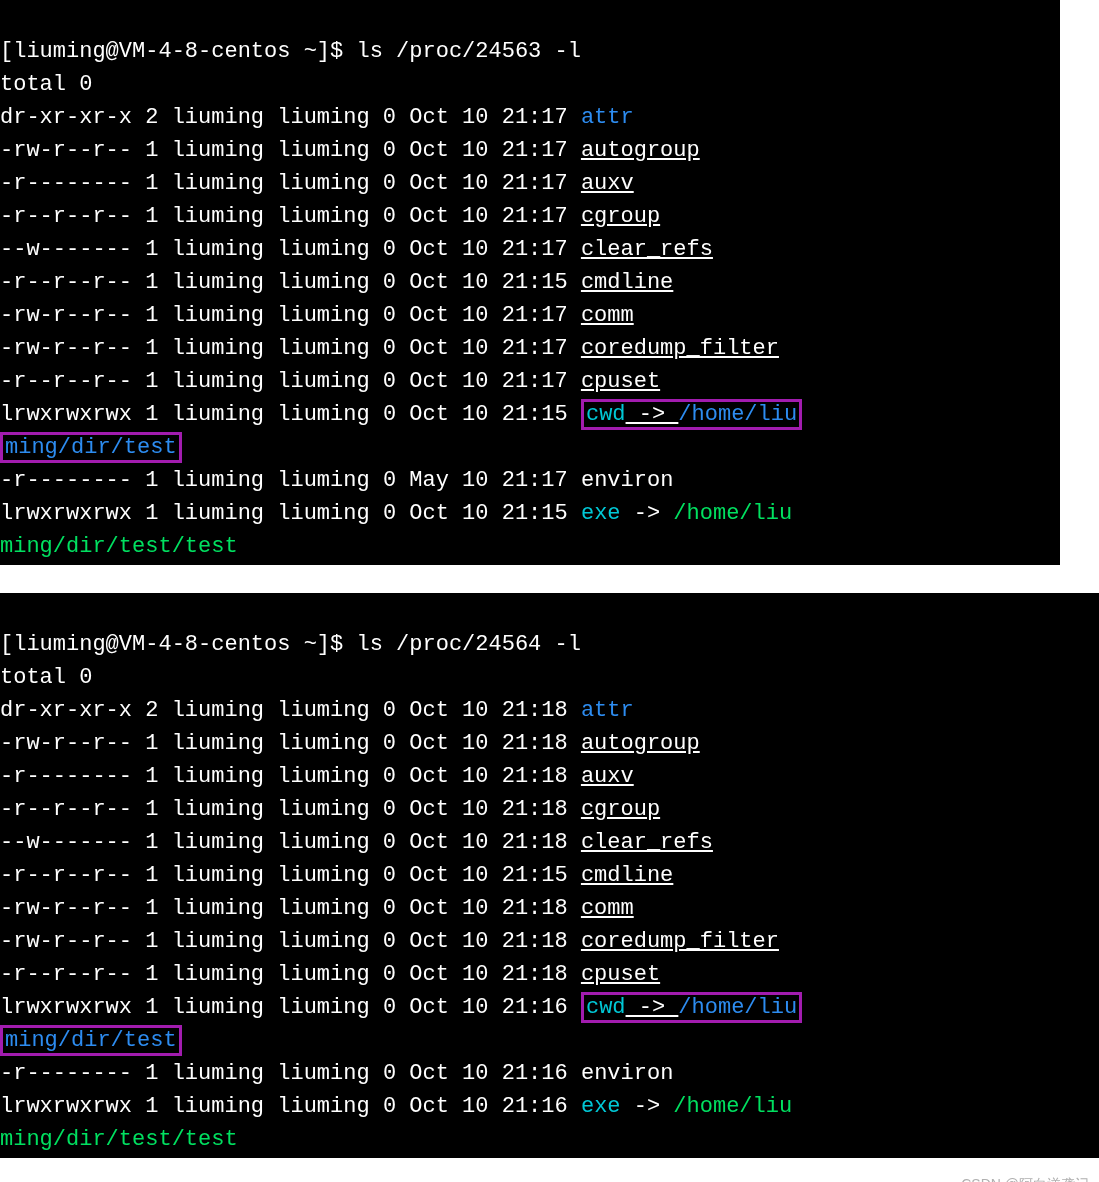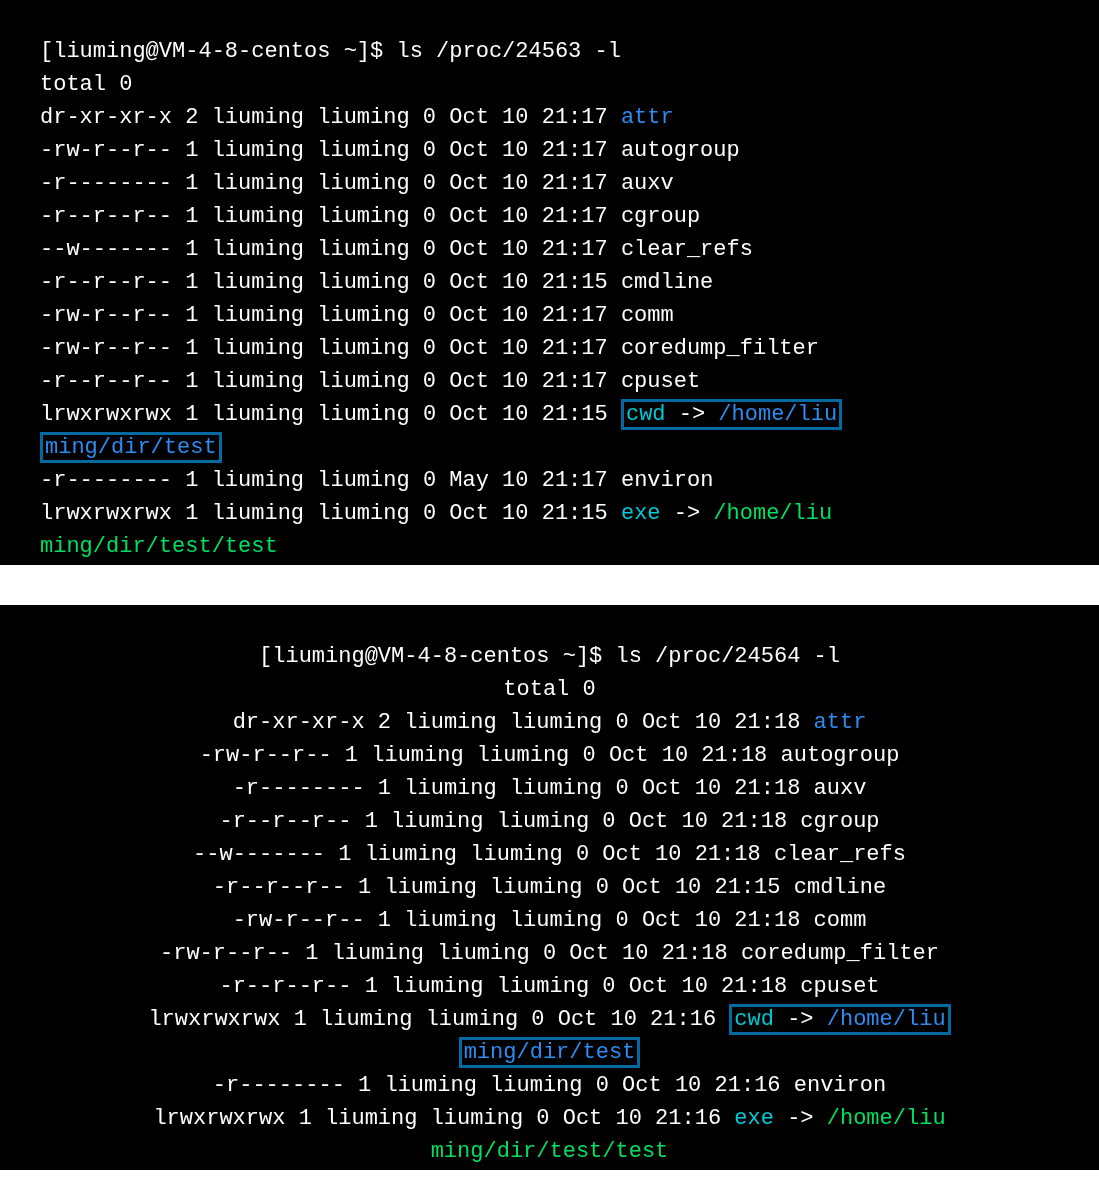--- a/index.html
+++ b/index.html
@@ -11,27 +11,27 @@
   }
   .terminal {
     background: #000000;
     color: #ffffff;
     font-size: 22px;
     line-height: 1.5;
     white-space: pre;
     padding: 2px 0 2px 0;
     overflow: hidden;
   }
-  .term1 { width: 1060px; margin: 0 0 0 0; padding-left: 40px; }
-  .term2 { width: 1099px; margin-top: 40px; text-align: center; }
+  .term1 { width: 1060px; margin: 0 0 0 0; }
+  .term2 { width: 1099px; margin-top: 28px; }
   .cyan { color: #00c8d6; }
   .blue { color: #2d8cf0; }
   .green { color: #00e060; }
-  .white { color: #ffffff; }
-  .box-red { border: 3px solid #0369a1; padding: 0 2px; }
+  .white { color: #ffffff; text-decoration: underline; }
+  .box-red { border: 3px solid #a21caf; padding: 0 2px; }
   .footer {
     font-family: Arial, sans-serif;
     font-size: 14px;
     color: #b0b0b0;
     text-align: right;
     padding: 18px 10px 8px 0;
   }
 </style>
 </head>
 <body>

